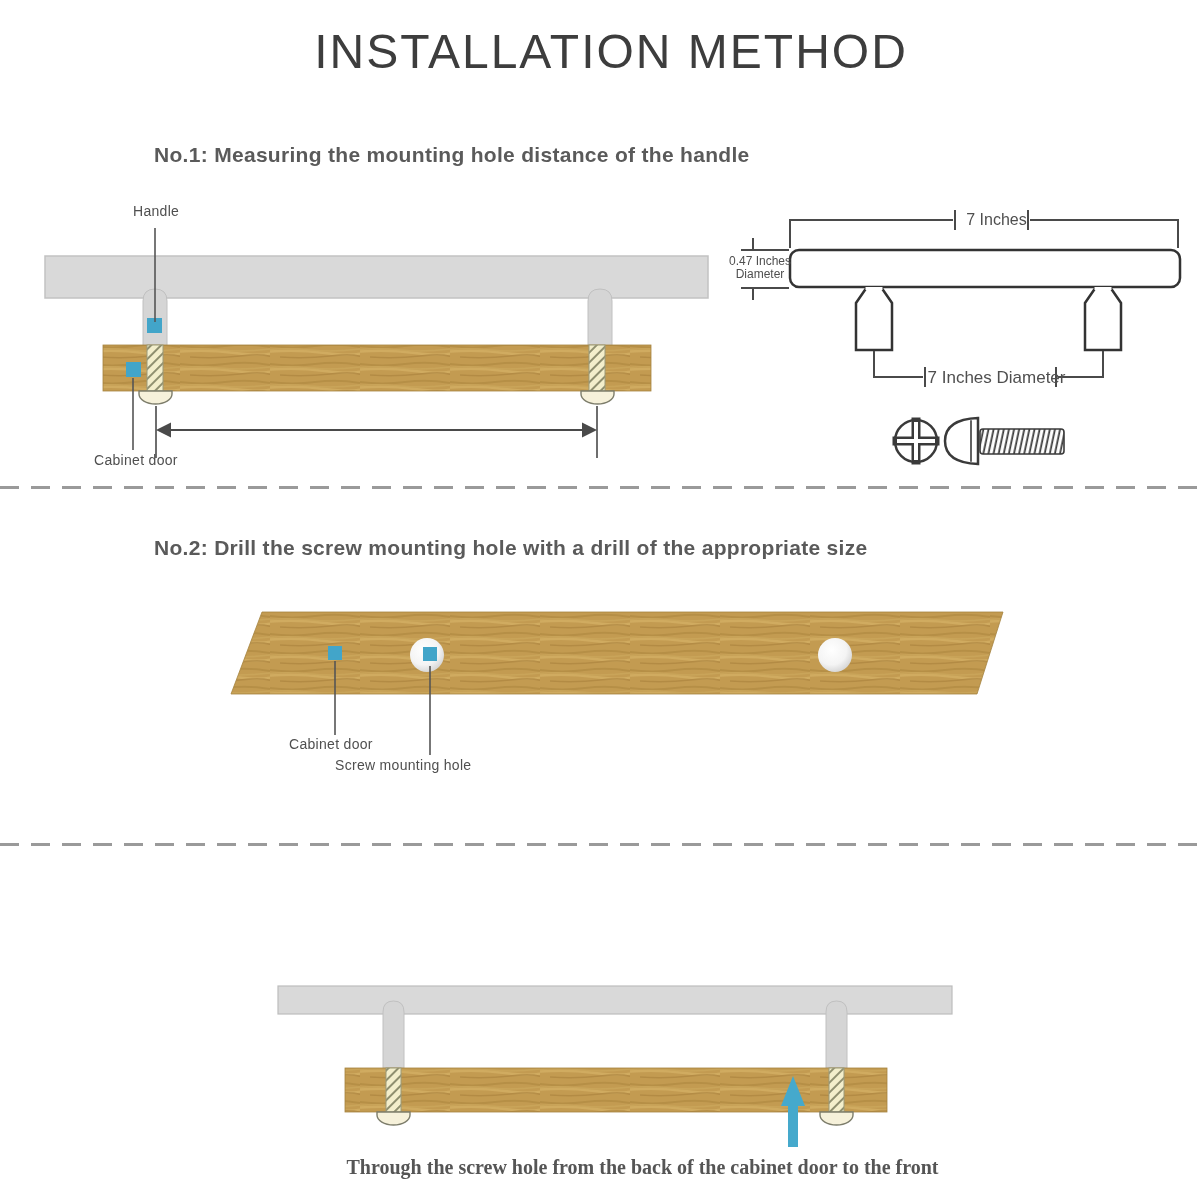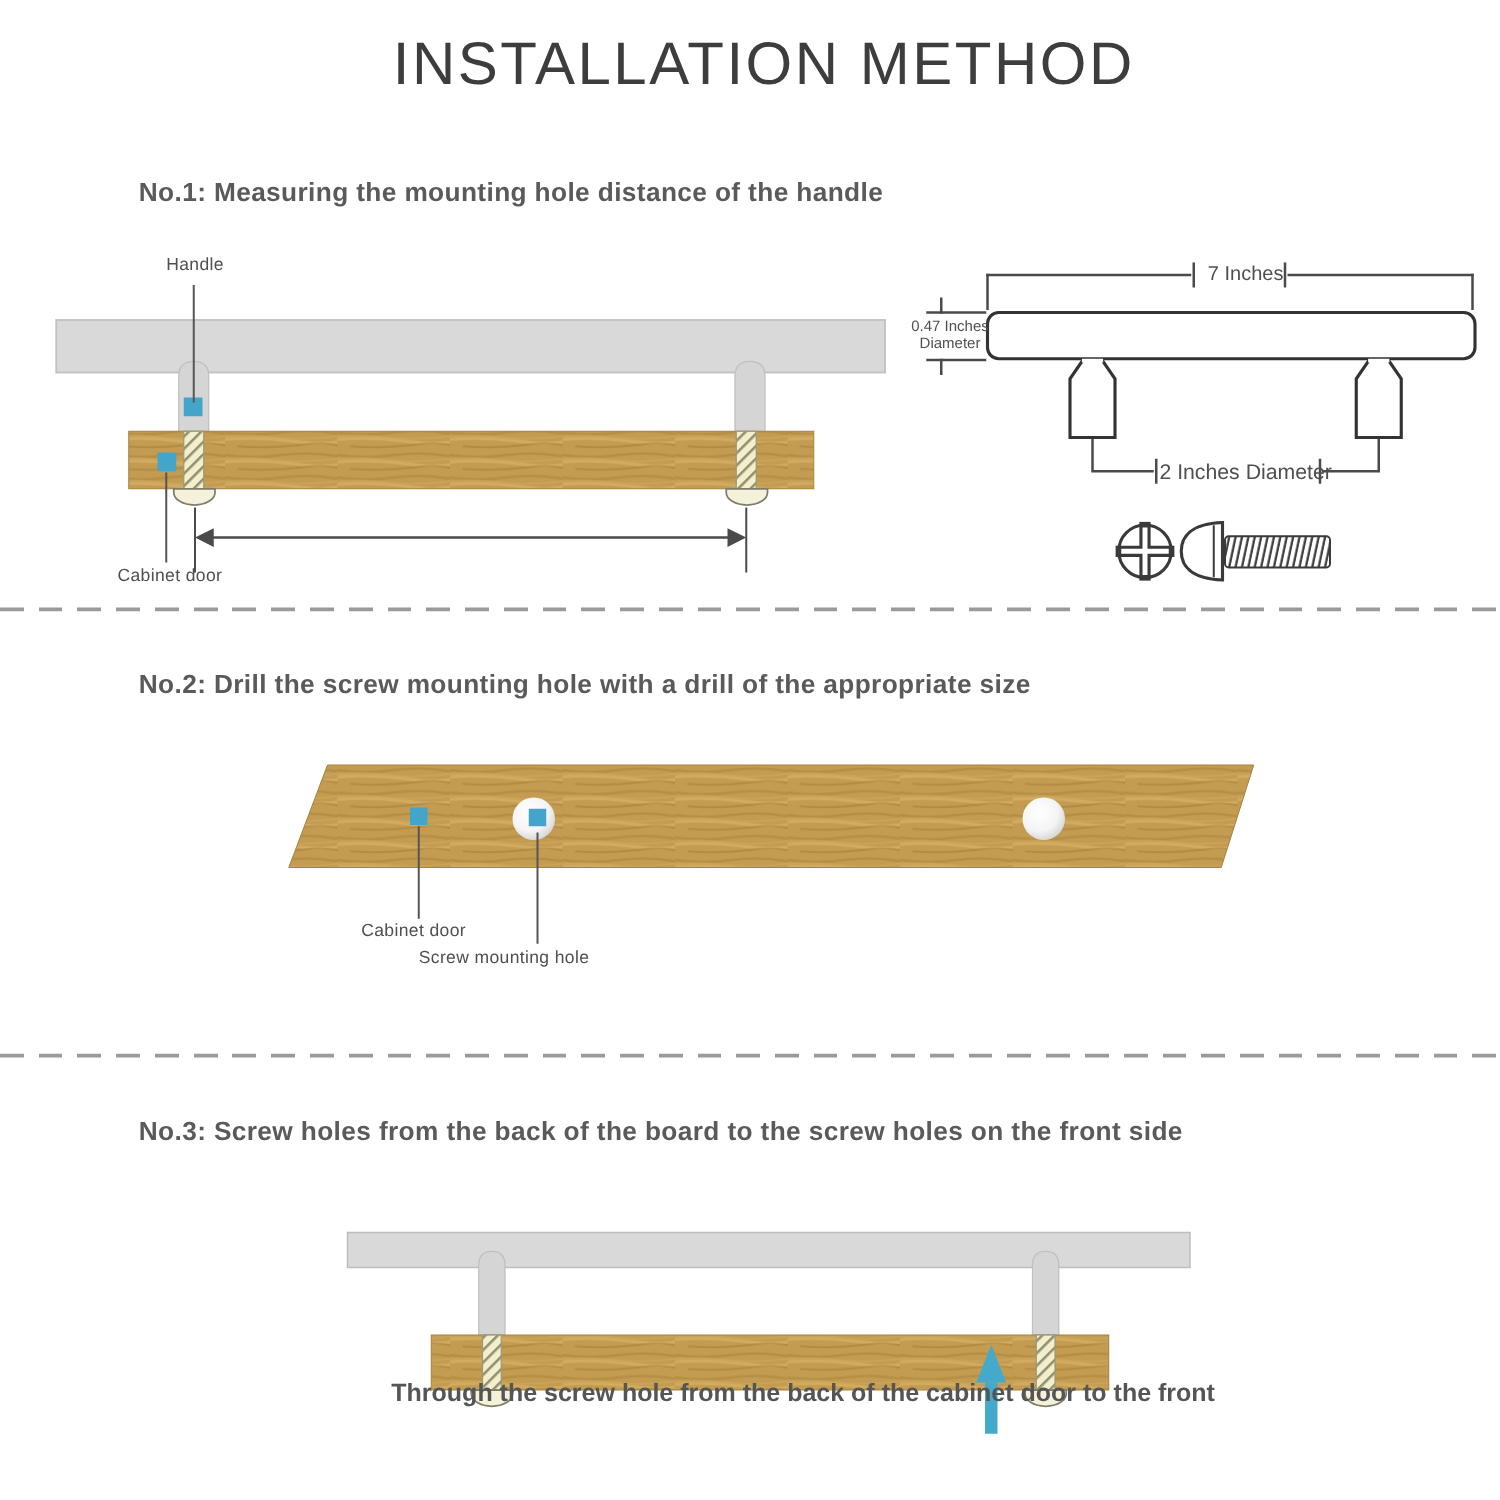--- a/index.html
+++ b/index.html
@@ -6,21 +6,21 @@
   #stage{
     position:relative;width:1200px;height:1200px;background:#ffffff;overflow:hidden;
     font-family:"Liberation Sans", sans-serif;color:#4f4f4f;
   }
   .abs{position:absolute;padding-left:11px;}
   .title{
     width:1200px;text-align:center;top:24px;left:0;
     font-size:48px;letter-spacing:2px;color:#3d3d3d;font-weight:500;
   }
   .heading{
-    font-size:21px;font-weight:700;color:#5a5a5a;letter-spacing:.3px;white-space:nowrap;
+    font-size:21px;font-weight:700;color:#5a5a5a;letter-spacing:.3px;white-space:nowrap;margin-left:43px;
   }
   .lbl{
     font-size:14px;color:#4f4f4f;letter-spacing:.3px;white-space:nowrap;
   }
   .dim{
     font-size:16px;color:#4f4f4f;white-space:nowrap;
   }
   .dim-small{
     font-size:12px;line-height:13px;color:#4f4f4f;text-align:center;width:70px;
   }
@@ -149,26 +149,25 @@
     </g>
   </svg>
 
   <div class="abs title">INSTALLATION METHOD</div>
 
   <div class="abs heading" style="left:100px;top:143px;">No.1: Measuring the mounting hole distance of the handle</div>
   <div class="abs lbl" style="left:122px;top:203px;">Handle</div>
   <div class="abs lbl" style="left:83px;top:452px;">Cabinet door</div>
   <div class="abs dim center-x" style="left:991px;top:211px;">7 Inches</div>
   <div class="abs dim-small" style="left:714px;top:255px;">0.47 Inches Diameter</div>
-  <div class="abs dim center-x" style="left:991px;top:368px;font-size:17px;">2 Inches Diameter</div>
+  <div class="abs dim center-x" style="left:991px;top:368px;font-size:17px;">7 Inches Diameter</div>
 
   <div class="abs divider" style="top:486px;"></div>
 
   <div class="abs heading" style="left:100px;top:536px;">No.2: Drill the screw mounting hole with a drill of the appropriate size</div>
   <div class="abs lbl" style="left:278px;top:736px;">Cabinet door</div>
   <div class="abs lbl" style="left:324px;top:757px;">Screw mounting hole</div>
 
   <div class="abs divider" style="top:843px;"></div>
 
-  <div class="abs heading" style="left:100px;top:894px;">No.3: Screw holes from the back of the board to the screw holes on the front side</div>
-  <div class="abs caption center-x" style="left:637px;top:1104px;">Through the screw hole from the back of the cabinet door to the front</div>
+  <div class="abs caption center-x" style="left:637px;top:1156px;font-family:Liberation Serif, serif;">Through the screw hole from the back of the cabinet door to the front</div>
 
 </div>
 
 </body></html>

